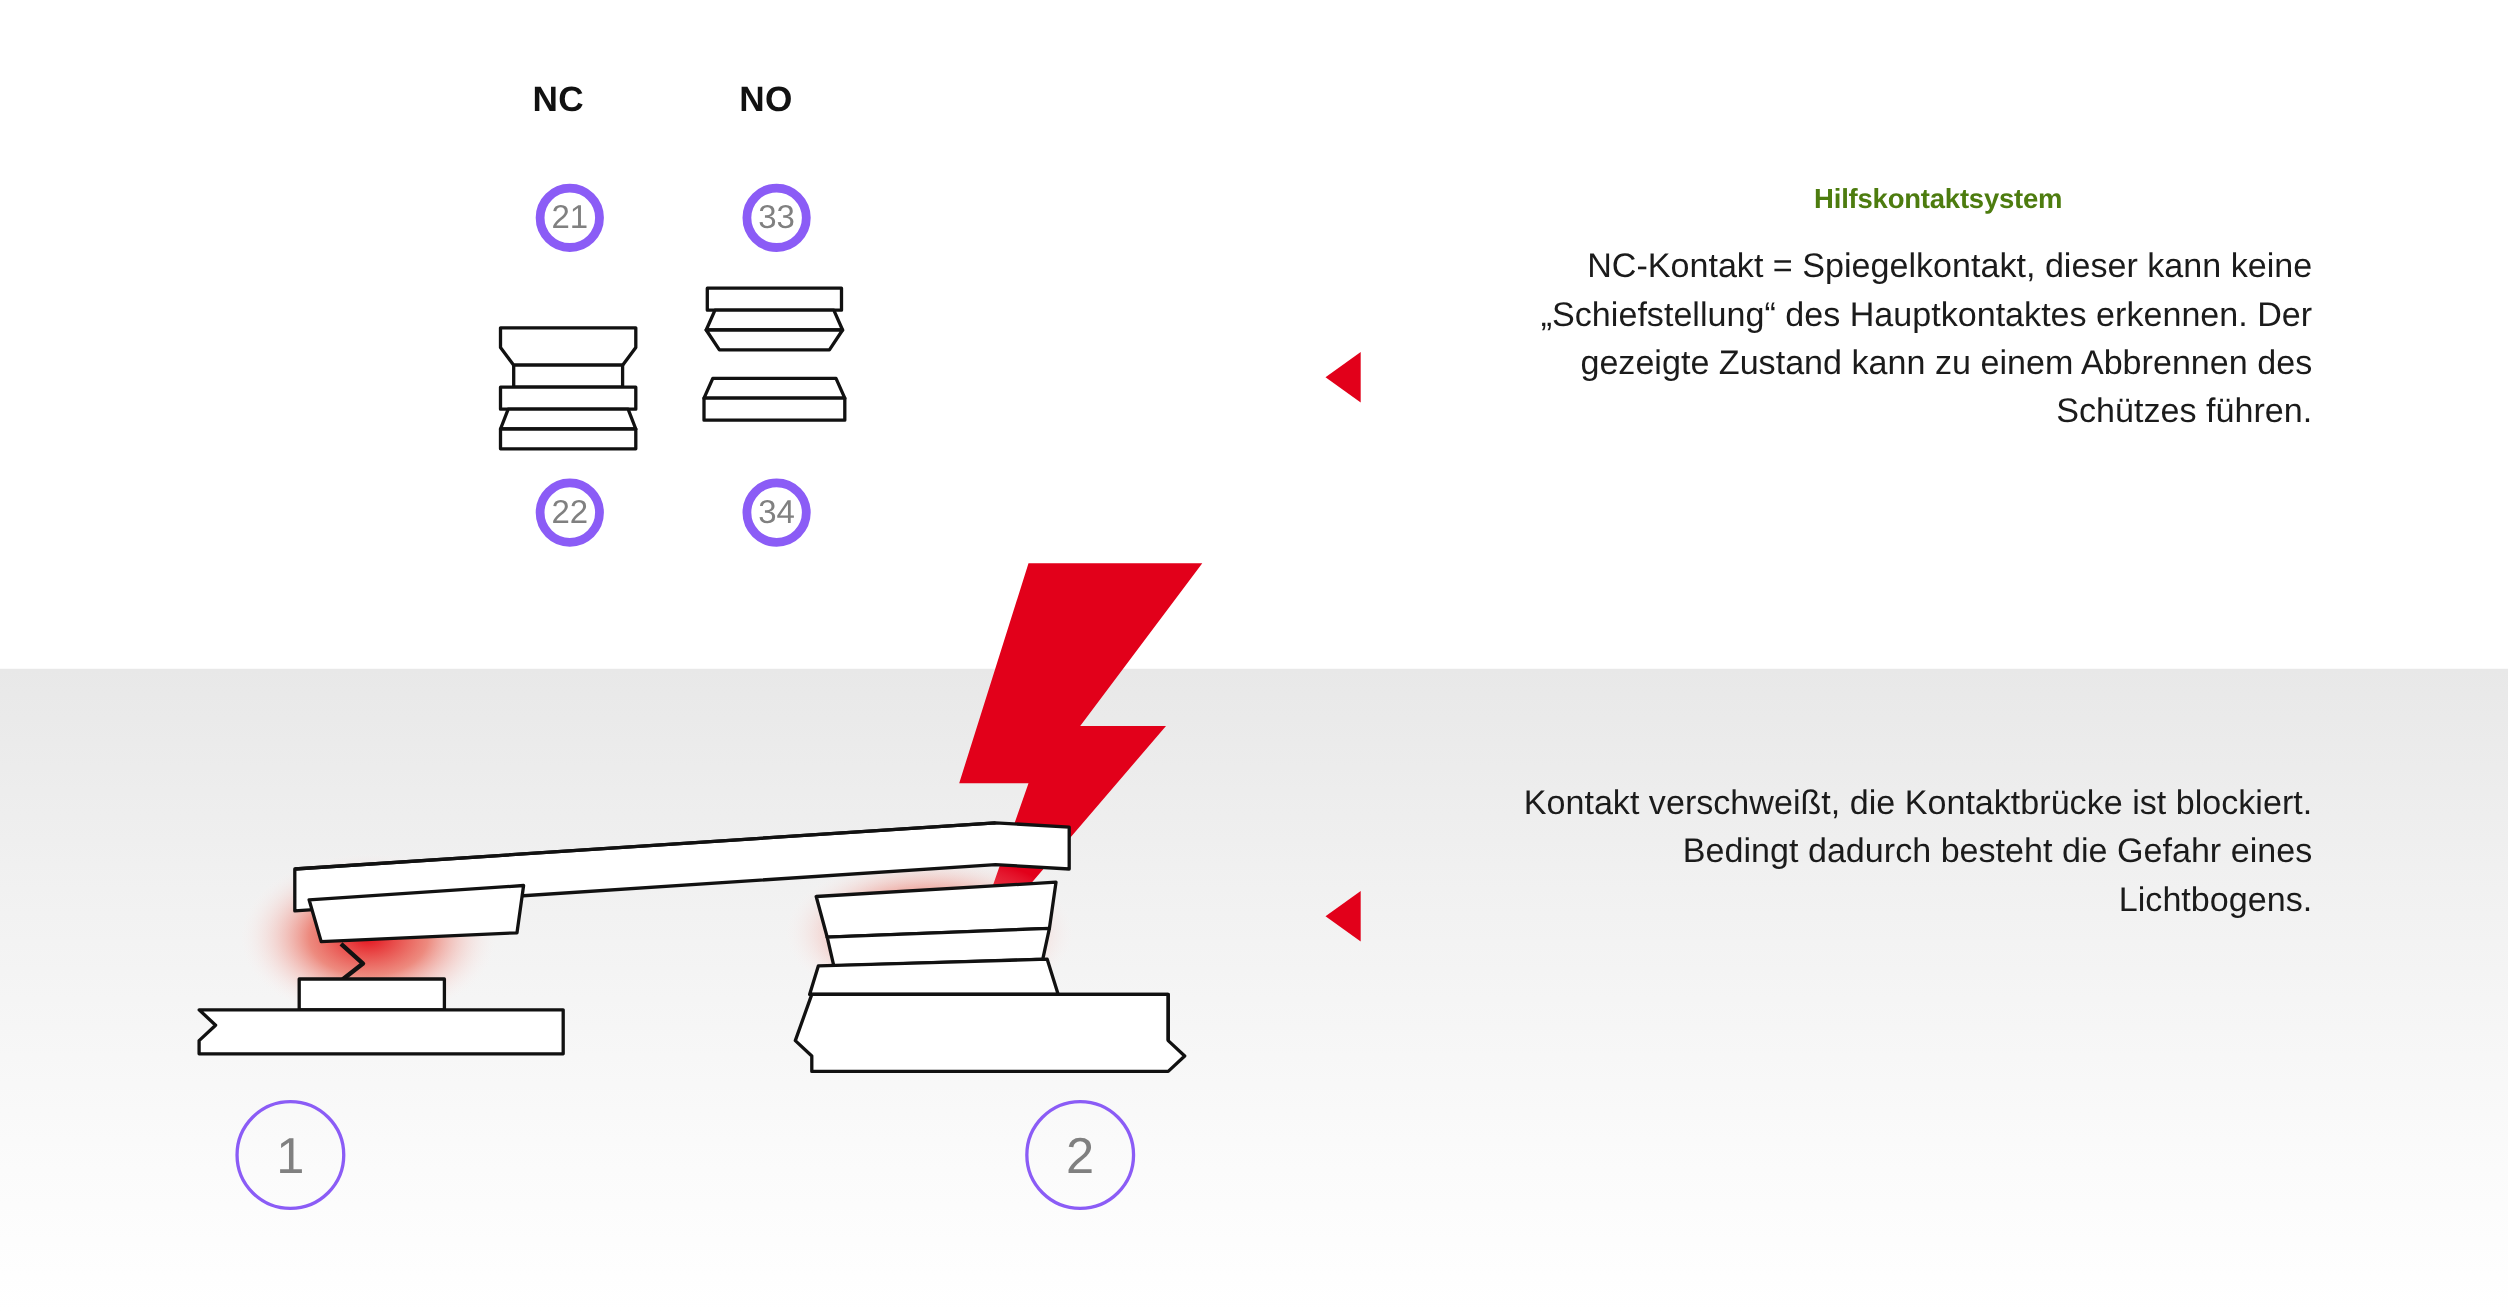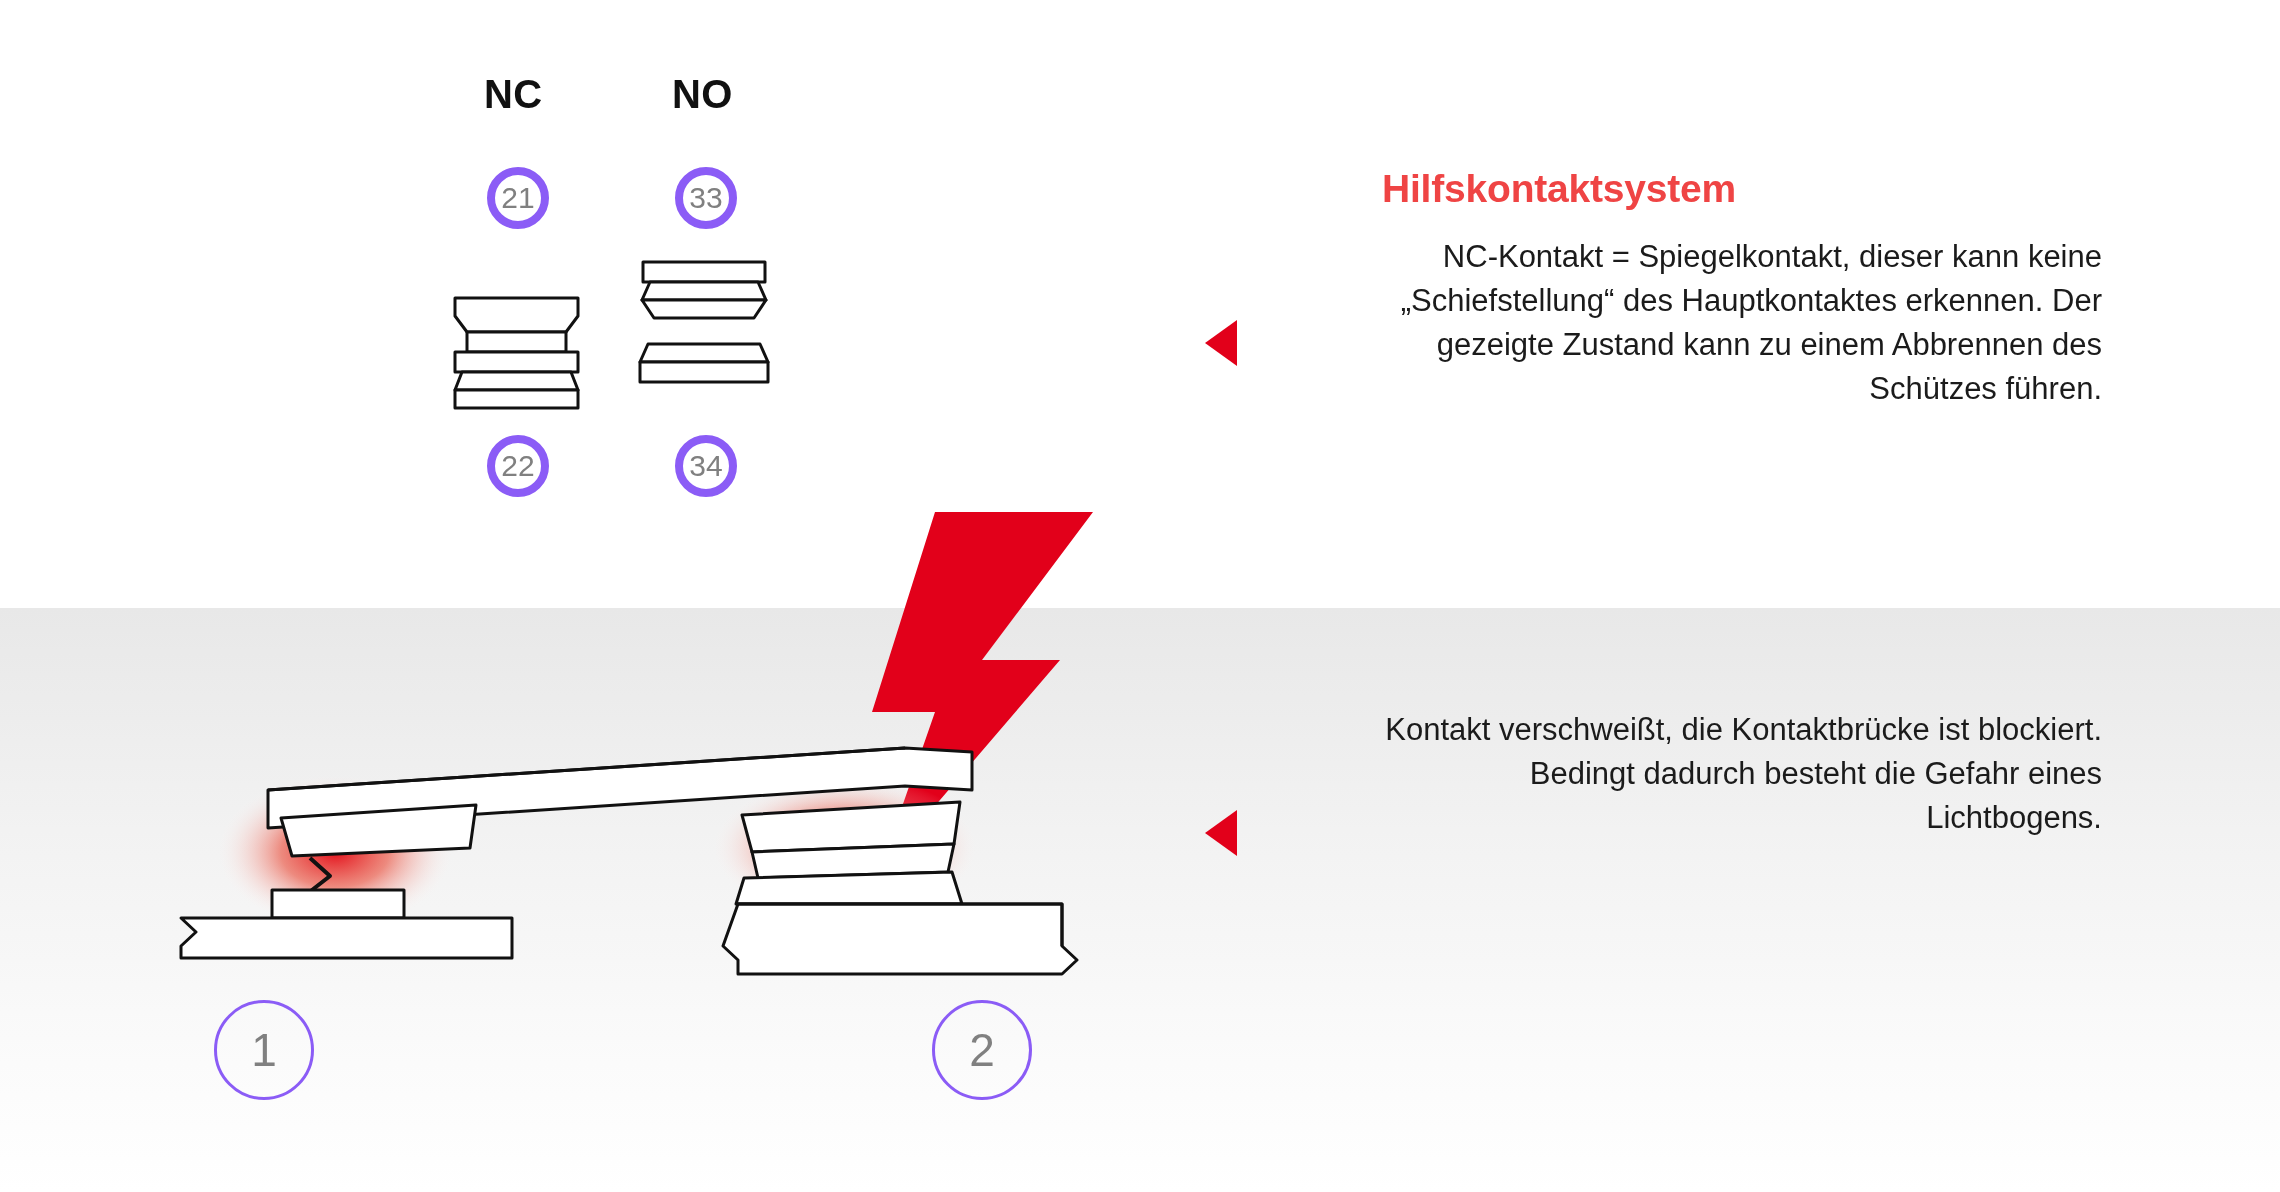--- a/index.html
+++ b/index.html
@@ -42,26 +42,27 @@
   
   .text-block {
     position: absolute;
     left: 1382px;
     width: 760px;
   }
   .text-block.aux { top: 168px; }
   .text-block.main { top: 708px; }
 
   .tb-title {
-    font-size: 39px;
+    font-size: 25px;
     font-weight: bold;
     letter-spacing: -0.2px;
-    color: #ef4444;
+    color: #4d7c0f;
     margin: 0 0 24px 0;
     line-height: 1.1;
+    text-align: center;
   }
   .tb-body {
     font-size: 31px;
     line-height: 1.42;
     color: #1b1b1b;
     margin: 0;
     max-width: 720px;
     text-align: right;
   }
 
@@ -73,21 +74,21 @@
     border-top: 23px solid transparent;
     border-bottom: 23px solid transparent;
     border-right: 32px solid #e2001a;
   }
   .pointer.aux  { left: 1205px; top: 320px; }
   .pointer.main { left: 1205px; top: 810px; }
 
   
   .col-header {
     position: absolute;
-    font-size: 40px;
+    font-size: 32px;
     font-weight: bold;
     color: #111111;
     letter-spacing: 0.3px;
   }
   .col-header.nc { left: 484px; top: 72px; }
   .col-header.no { left: 672px; top: 72px; }
 
   
   .circle {
     position: absolute;

